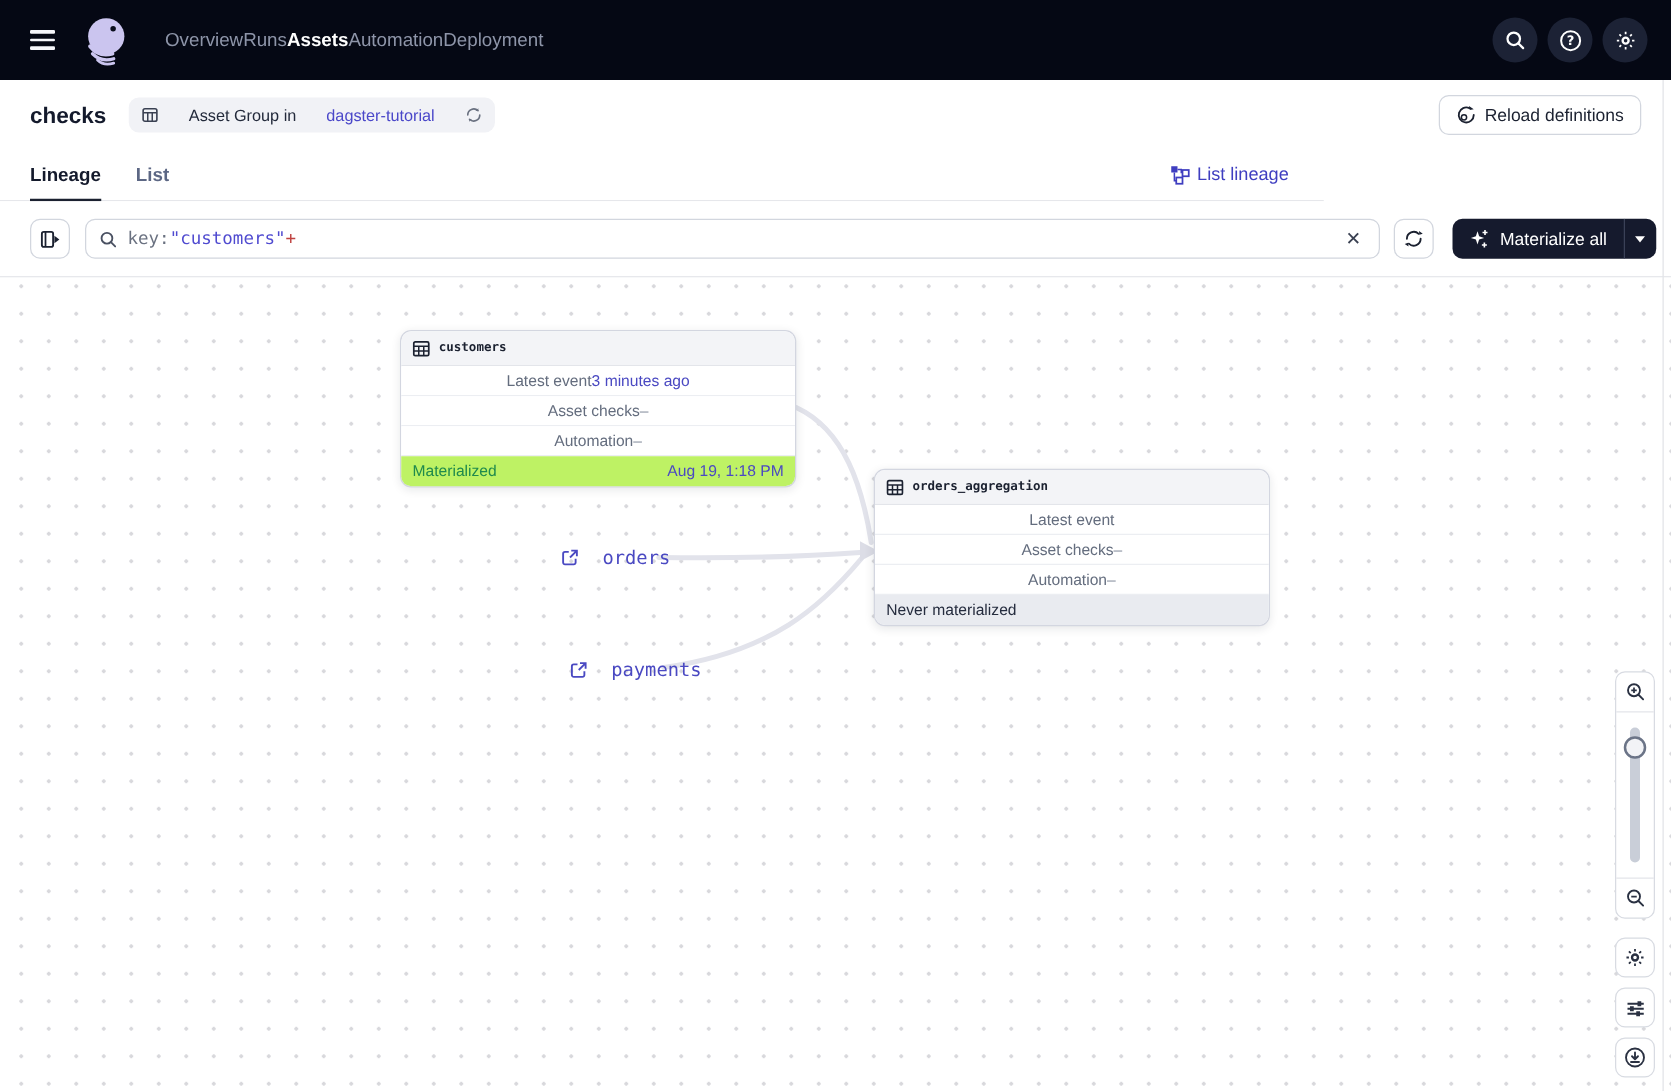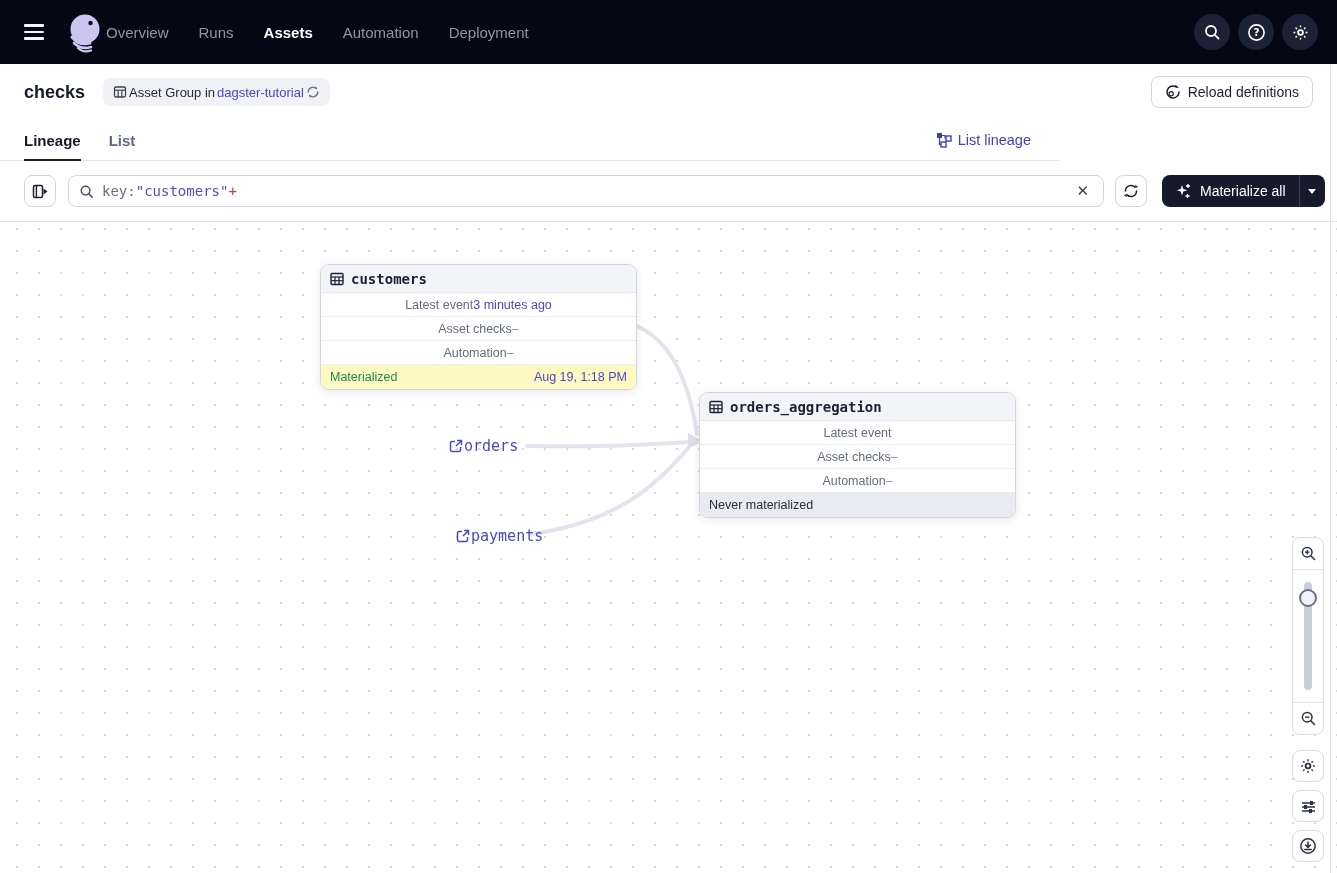--- a/index.html
+++ b/index.html
@@ -11,33 +11,33 @@
 
   
   .topnav {
     position:absolute; left:0; top:0; width:1337px; height:64px;
     background:#050814; display:flex; align-items:center;
   }
   .hamburger { width:28px; height:28px; margin-left:20px; display:flex; flex-direction:column;
     justify-content:center; gap:4px; cursor:pointer; }
   .hamburger span { display:block; width:20px; height:2.4px; background:#f5f6fa; border-radius:1px; margin-left:4px; }
   .logo { width:44px; height:44px; margin-left:14px; }
-  .nav-items { display:flex; gap:30px; }
+  .nav-items { display:flex; margin-left:26px; }
   .nav-item { font-size:15px; color:#8e95a9; cursor:pointer; }
   .nav-item.active { color:#ffffff; font-weight:700; }
   .nav-right { margin-left:auto; display:flex; gap:8px; margin-right:19px; }
   .nav-icon-btn { width:36px; height:36px; border-radius:50%; background:#1c2235;
     display:flex; align-items:center; justify-content:center; cursor:pointer; }
 
   
   .header { position:absolute; left:0; top:64px; width:1337px; height:56px; background:#fff;
     display:flex; align-items:center; }
   .page-title { font-size:18px; font-weight:700; color:#141a2c; margin-left:24px; }
   .group-badge { margin-left:18px; height:28px; background:#f1f2f6; border-radius:8px;
-    display:flex; align-items:center; gap:2px; padding:0 10px; font-size:13px; color:#232a3b; }
+    display:flex; align-items:center; gap:24px; padding:0 10px; font-size:13px; color:#232a3b; }
   .group-badge a { color:#4a47c9; text-decoration:none; cursor:pointer; }
   .reload-btn { margin-left:auto; margin-right:24px; height:32px; background:#fff;
     border:1px solid #d2d6de; border-radius:8px; display:flex; align-items:center; gap:7px;
     padding:0 13px; font-size:14px; color:#1b2130; cursor:pointer; }
 
   
   .tabs-row { position:absolute; left:0; top:120px; width:1059px; height:41px; background:#fff;
     border-bottom:1px solid #e6e7eb; display:flex; align-items:center; }
   .tab { font-size:15px; color:#5c6784; margin-left:24px; height:100%; display:flex;
     align-items:center; position:relative; cursor:pointer; }
@@ -71,35 +71,35 @@
   
   .graph { position:absolute; left:0; top:222px; width:1337px; height:651px; background:#ffffff;
     background-image:radial-gradient(circle, #d8d8dc 1.4px, transparent 1.5px);
     background-size:22px 22px; background-position:6px 18px; overflow:hidden; }
   .edges { position:absolute; left:0; top:0; width:1337px; height:651px; pointer-events:none; }
 
   .asset-node { position:absolute; width:317px; background:#fff; border:1px solid #d3d6e0;
     border-radius:9px; box-shadow:0 2px 8px rgba(20,26,44,.10); font-size:12.5px; cursor:pointer; }
   .asset-node .node-header { height:28px; background:#f3f4f7; border-bottom:1px solid #e3e5ea;
     border-radius:8px 8px 0 0; display:flex; align-items:center; gap:7px; padding:0 9px; }
-  .asset-node .node-title { font-family:"DejaVu Sans Mono", monospace; font-weight:700; font-size:14px; color:#1b2130; }
+  .asset-node .node-title { font-family:"DejaVu Sans Mono", monospace; font-weight:700; font-size:10px; color:#1b2130; }
   .node-row { height:24px; display:flex; align-items:center; justify-content:center;
     padding:0 9px; border-bottom:1px solid #eceef2; background:#fff; }
   .node-row .lbl { color:#646d7e; }
   .node-row .val { color:#4a49c2; }
   .node-row .val.dash { color:#8a92a1; }
   .status-row { height:24px; display:flex; align-items:center; justify-content:space-between;
     padding:0 9px; border-radius:0 0 8px 8px; }
-  .status-row.success { background:#fef9c3; }
+  .status-row.success { background:#bef264; }
   .status-row.success .lbl { color:#1f8a4d; }
   .status-row.neutral { background:#e9ebf0; }
   .status-row.neutral .lbl { color:#252c3e; }
   .status-row .val { color:#4a49c2; }
 
-  .ext-asset { position:absolute; display:flex; align-items:center; gap:1px; color:#4a49c2;
+  .ext-asset { position:absolute; display:flex; align-items:center; gap:19px; color:#4a49c2;
     font-family:"DejaVu Sans Mono", monospace; font-size:15px; font-weight:500; cursor:pointer; }
 
   
   .zoom-panel { position:absolute; left:1292px; top:537px; width:32px; height:198px; background:#fff;
     border:1px solid #d8dbe2; border-radius:8px; display:flex; flex-direction:column; }
   .zoom-panel .zbtn { height:32px; display:flex; align-items:center; justify-content:center; cursor:pointer; }
   .zoom-panel .zbtn.top { border-bottom:1px solid #e3e5ea; }
   .zoom-panel .zbtn.bottom { border-top:1px solid #e3e5ea; }
   .slider-region { flex:1; position:relative; }
   .slider-track { position:absolute; left:11px; top:12px; width:8px; height:108px; background:#c9ced8; border-radius:4px; }
@@ -267,21 +267,21 @@
     <div class="node-row">
       <span class="lbl">Automation</span>
       <span class="val dash">–</span>
     </div>
     <div class="status-row success">
       <span class="lbl">Materialized</span>
       <span class="val">Aug 19, 1:18 PM</span>
     </div>
   </div>
 
-  <div class="asset-node" style="left:699px; top:170px;">
+  <div class="asset-node" style="left:699px; top:153px;">
     <div class="node-header">
       <svg width="14" height="14" viewBox="0 0 14 14">
         <rect x="1" y="1.5" width="12" height="11" rx="1.2" stroke="#1b2130" stroke-width="1.4" fill="none"></rect>
         <line x1="1" y1="5" x2="13" y2="5" stroke="#1b2130" stroke-width="1.2"></line>
         <line x1="1" y1="8.7" x2="13" y2="8.7" stroke="#1b2130" stroke-width="1.2"></line>
         <line x1="5" y1="5" x2="5" y2="12.5" stroke="#1b2130" stroke-width="1.2"></line>
         <line x1="9" y1="5" x2="9" y2="12.5" stroke="#1b2130" stroke-width="1.2"></line>
       </svg>
       <span class="node-title">orders_aggregation</span>
     </div>

